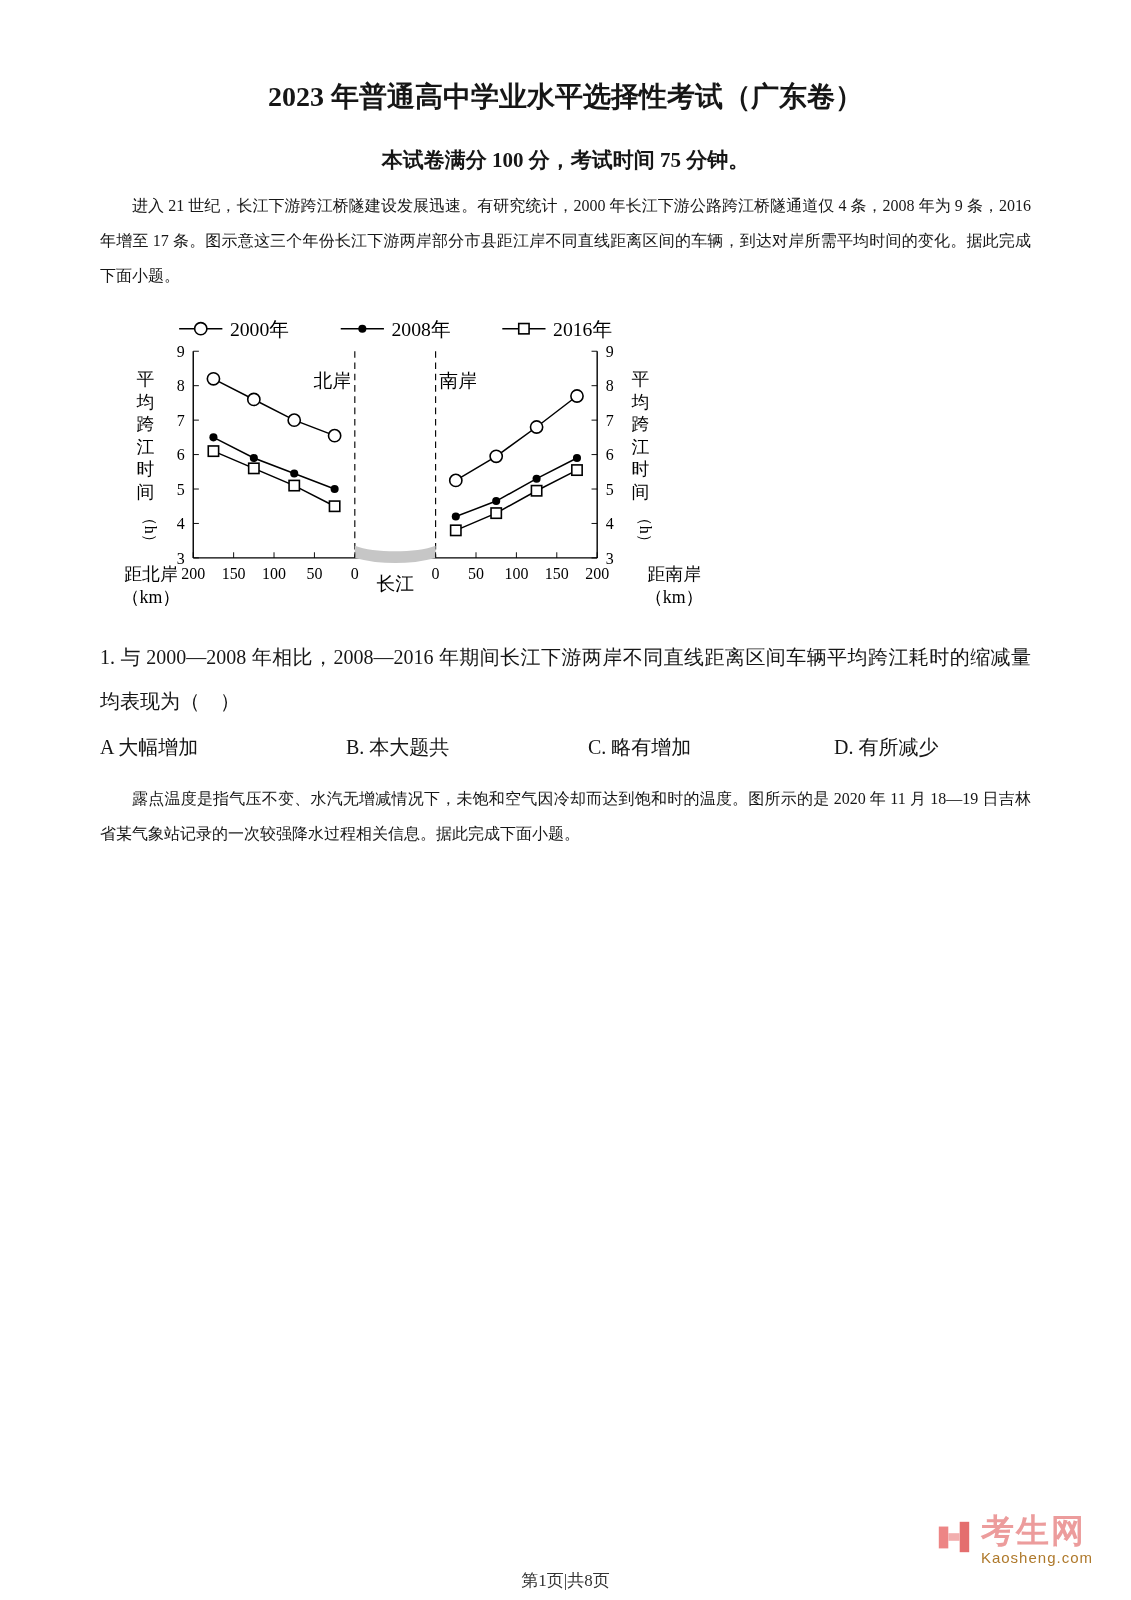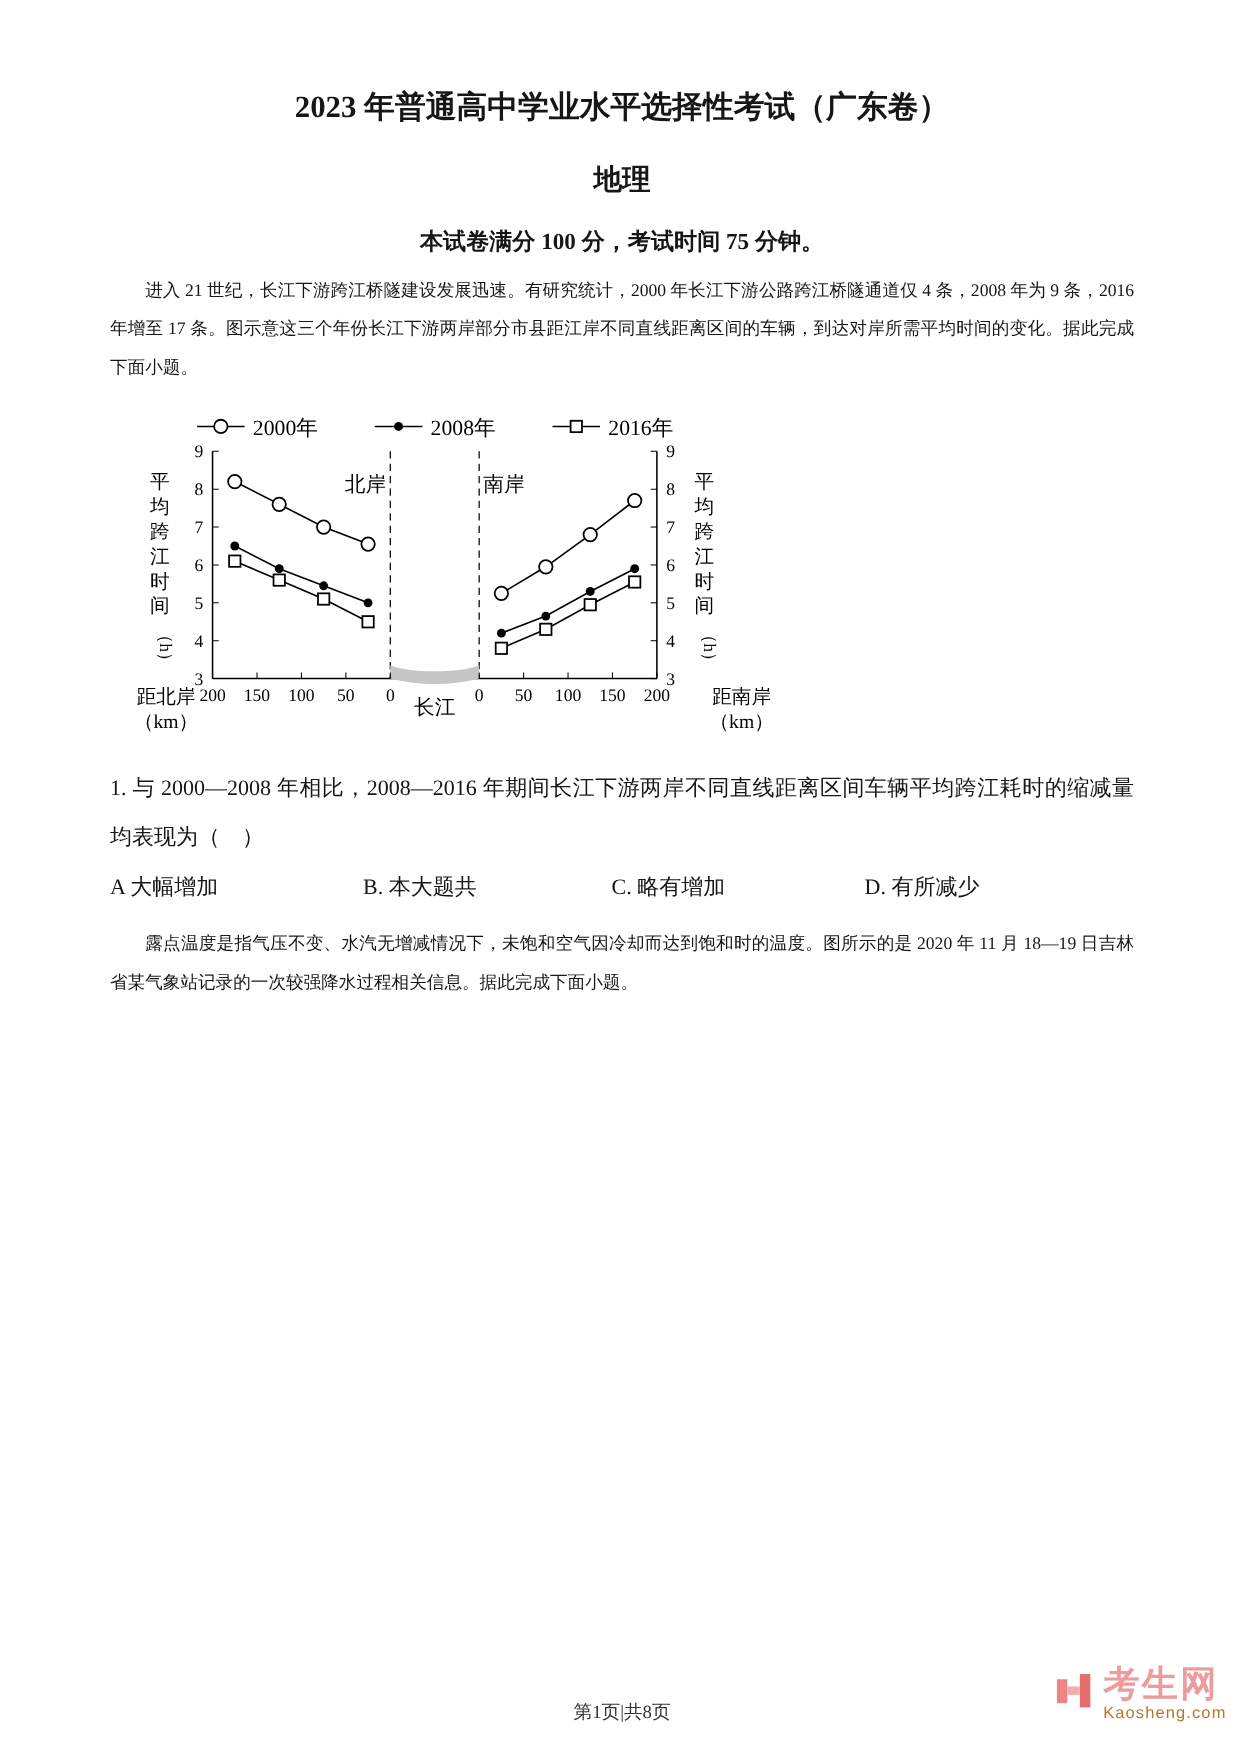--- a/index.html
+++ b/index.html
@@ -8,36 +8,35 @@
     font-family:"Liberation Serif","DejaVu Serif",serif;color:#161616;
     overflow:hidden;
   }
   .content{padding:78px 100px 0 100px;}
   .title{font-size:28px;text-align:center;font-weight:700;margin:0 0 30px 0;}
   .subject{font-size:26px;text-align:center;font-weight:700;margin:0 0 24px 0;}
   .note{font-size:21px;text-align:center;font-weight:700;margin:0 0 14px 0;}
   .section{font-size:21px;font-weight:700;line-height:2.1;text-align:justify;margin:0 0 6px 0;}
   .para{font-size:16px;line-height:2.2;text-align:justify;text-indent:2em;margin:0;}
   .stem{font-size:20px;line-height:2.2;text-align:justify;margin:10px 0 0 0;}
-  .opts4{display:grid;grid-template-columns:230px 226px 230px 1fr;font-size:20px;line-height:2.2;margin-top:2px;}
+  .opts4{display:grid;grid-template-columns:230px 226px 230px 1fr;font-size:20px;line-height:2.2;margin-top:2px;gap:16px;}
   .opts2{display:grid;grid-template-columns:455px 1fr;font-size:20px;line-height:2.2;margin-top:2px;}
   .chart-wrap{margin:12px 0 4px 4px;}
   svg{font-family:"Liberation Serif","DejaVu Serif",serif;}
-  .page-footer{position:absolute;left:0;right:0;bottom:32px;text-align:center;font-size:17px;color:#333;}
-  .watermark{position:absolute;right:16px;bottom:34px;display:flex;align-items:center;gap:8px;opacity:0.85;
+  .page-footer{position:absolute;left:0;right:0;bottom:8px;text-align:center;font-size:17px;color:#333;}
+  .watermark{position:absolute;right:38px;bottom:34px;display:flex;align-items:center;gap:8px;opacity:0.85;
              font-family:"Liberation Sans","DejaVu Sans",sans-serif;}
   .wm-name{font-size:33px;font-weight:700;color:#e98b8b;letter-spacing:2px;line-height:1.1;}
   .wm-url{font-size:15px;color:#a16207;text-align:left;letter-spacing:1px;}
 </style>
 </head>
 <body>
 
 <div class="content">
   <h1 class="title">2023 年普通高中学业水平选择性考试（广东卷）</h1>
-  <h2 class="subject">地理</h2>
   <p class="note">本试卷满分 100 分，考试时间 75 分钟。</p>
 
   <p class="para">进入 21 世纪，长江下游跨江桥隧建设发展迅速。有研究统计，2000 年长江下游公路跨江桥隧通道仅 4 条，2008 年为 9 条，2016 年增至 17 条。图示意这三个年份长江下游两岸部分市县距江岸不同直线距离区间的车辆，到达对岸所需平均时间的变化。据此完成下面小题。</p>
 
   <div class="chart-wrap">
     <svg width="620" height="315" viewBox="0 0 660 335">
         <line x1="80" y1="24" x2="126" y2="24" stroke="#000" stroke-width="1.6"></line>
         <circle cx="103" cy="24" r="6.5" fill="#fff" stroke="#000" stroke-width="1.7"></circle>
         <text x="134" y="32" font-size="21">2000年</text>
         <line x1="252" y1="24" x2="298" y2="24" stroke="#000" stroke-width="1.6"></line>

